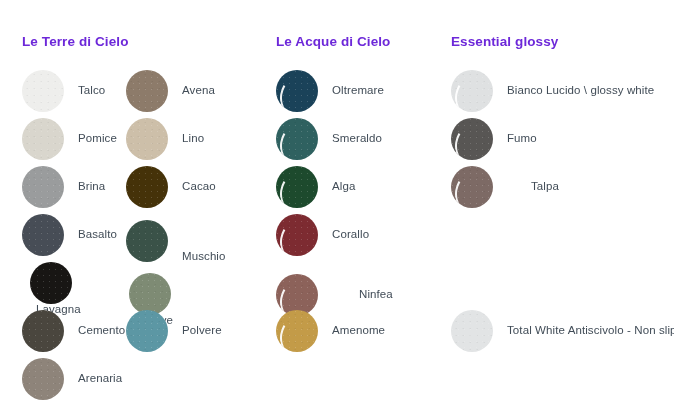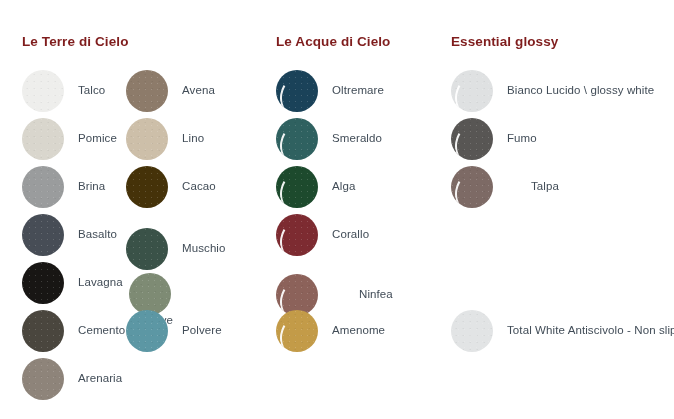--- a/index.html
+++ b/index.html
@@ -29,21 +29,21 @@
   }
   .group-terre     { left: 22px;  width: 250px; }
   .group-acque     { left: 276px; width: 165px; }
   .group-essential { left: 451px; width: 223px; }
 
   .group-title {
     position: absolute;
     top: 23px;
     left: 0;
     font-size: 13.5px;
-    color: #7f1d1d;
+    color: #6d28d9;
     letter-spacing: .1px;
     white-space: nowrap;
   }
 
   .col {
     position: absolute;
     top: 0;
   }
   .col-a { left: 0px; }
   .col-b { left: 104px; }
@@ -121,21 +121,21 @@
           <span class="chip-label">Pomice</span>
         </div>
         <div class="swatch-row" style="top: 166px;">
           <div class="chip" style="background: rgb(154, 156, 157);"></div>
           <span class="chip-label">Brina</span>
         </div>
         <div class="swatch-row" style="top: 214px;">
           <div class="chip" style="background: rgb(71, 77, 86);"></div>
           <span class="chip-label">Basalto</span>
         </div>
-        <div class="swatch-row" style="top: 262px;">
+        <div class="swatch-row" style="top: 262px; flex-direction: column;">
           <div class="chip" style="background: rgb(24, 22, 20);"></div>
           <span class="chip-label">Lavagna</span>
         </div>
         <div class="swatch-row" style="top: 310px;">
           <div class="chip" style="background: rgb(74, 70, 62);"></div>
           <span class="chip-label">Cemento</span>
         </div>
         <div class="swatch-row" style="top: 358px;">
           <div class="chip" style="background: rgb(142, 132, 122);"></div>
           <span class="chip-label">Arenaria</span>
@@ -147,21 +147,21 @@
           <span class="chip-label">Avena</span>
         </div>
         <div class="swatch-row" style="top: 118px;">
           <div class="chip" style="background: rgb(205, 191, 169);"></div>
           <span class="chip-label">Lino</span>
         </div>
         <div class="swatch-row" style="top: 166px;">
           <div class="chip" style="background: rgb(69, 50, 9);"></div>
           <span class="chip-label">Cacao</span>
         </div>
-        <div class="swatch-row" style="top: 228px;">
+        <div class="swatch-row" style="top: 220px; align-items: flex-end;">
           <div class="chip" style="background: rgb(58, 82, 72);"></div>
           <span class="chip-label">Muschio</span>
         </div>
         <div class="swatch-row" style="top: 273px; flex-direction: column;">
           <div class="chip" style="background: rgb(126, 139, 116);"></div>
           <span class="chip-label">Agave</span>
         </div>
         <div class="swatch-row" style="top: 310px;">
           <div class="chip" style="background: rgb(92, 151, 164);"></div>
           <span class="chip-label">Polvere</span>

